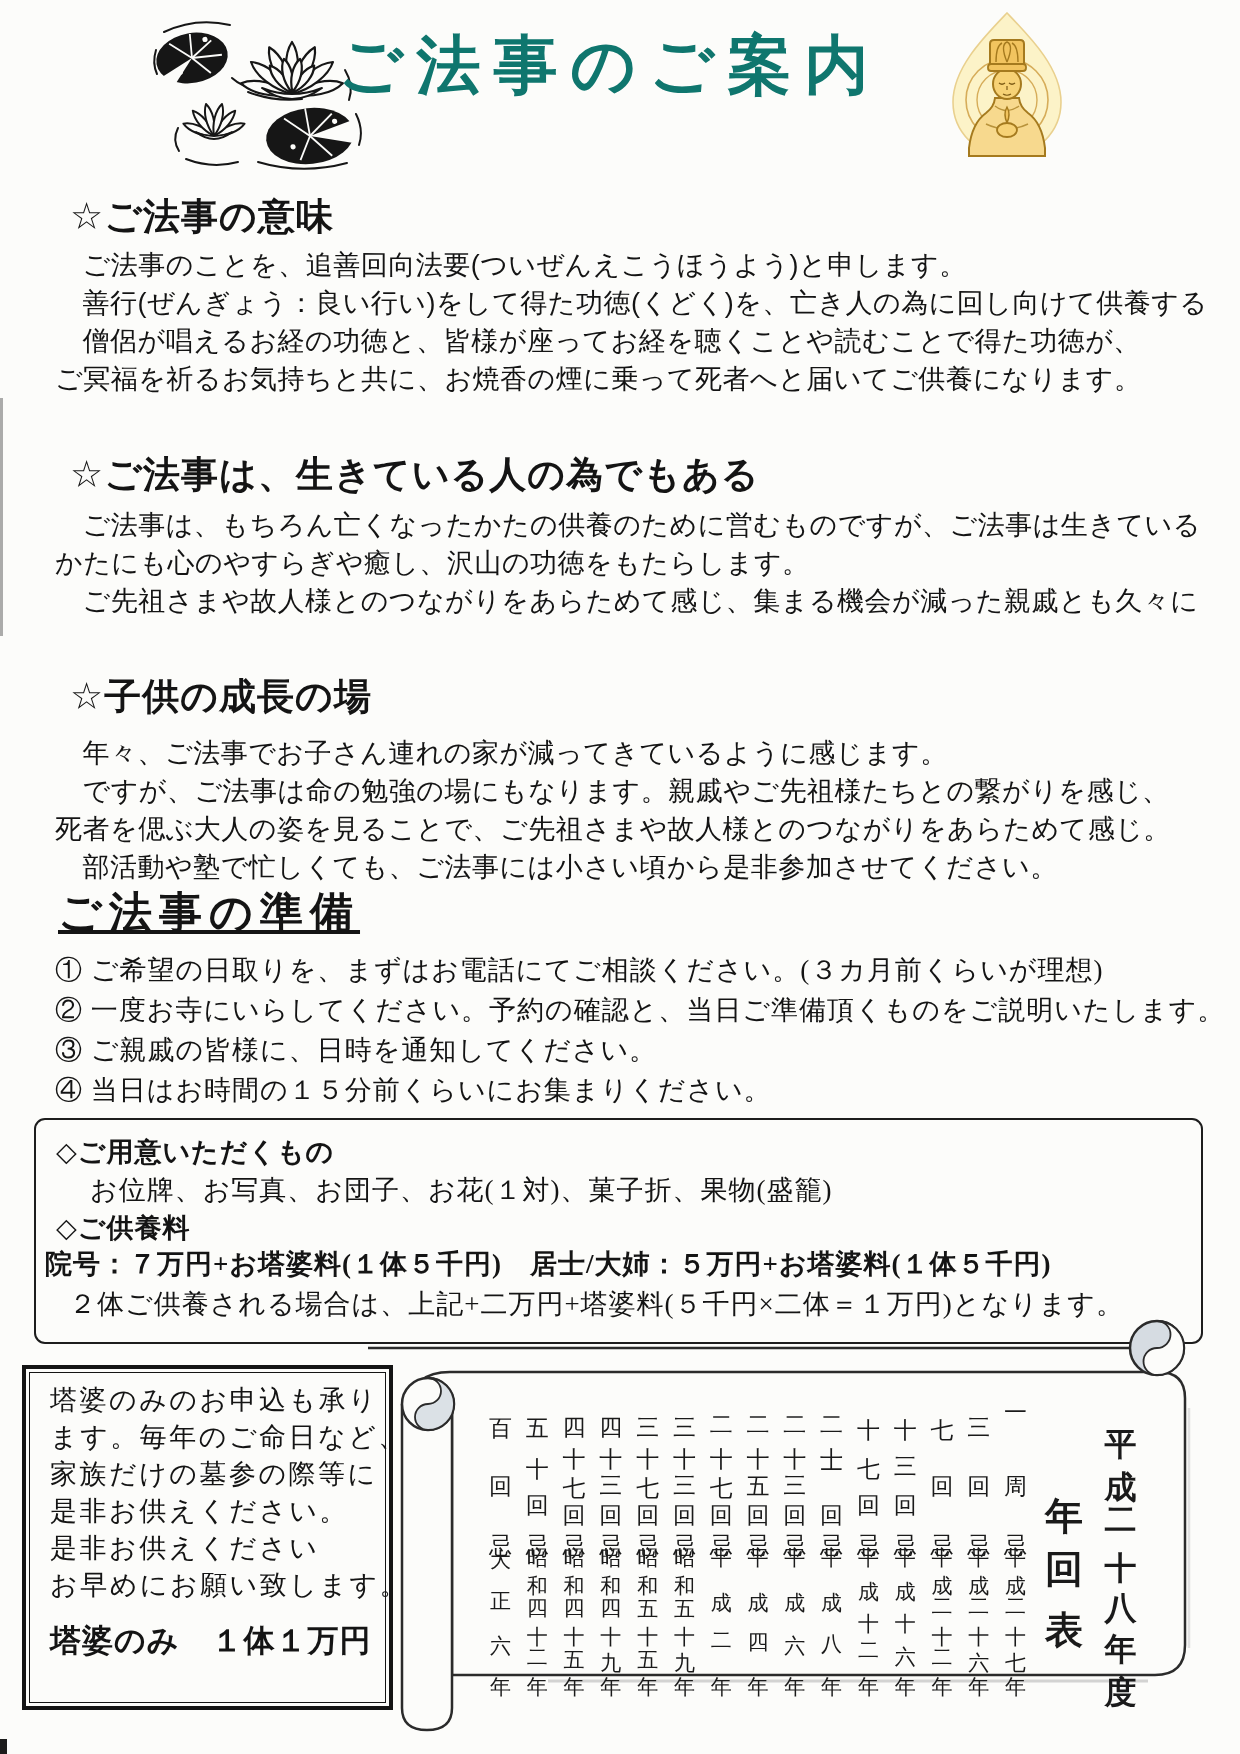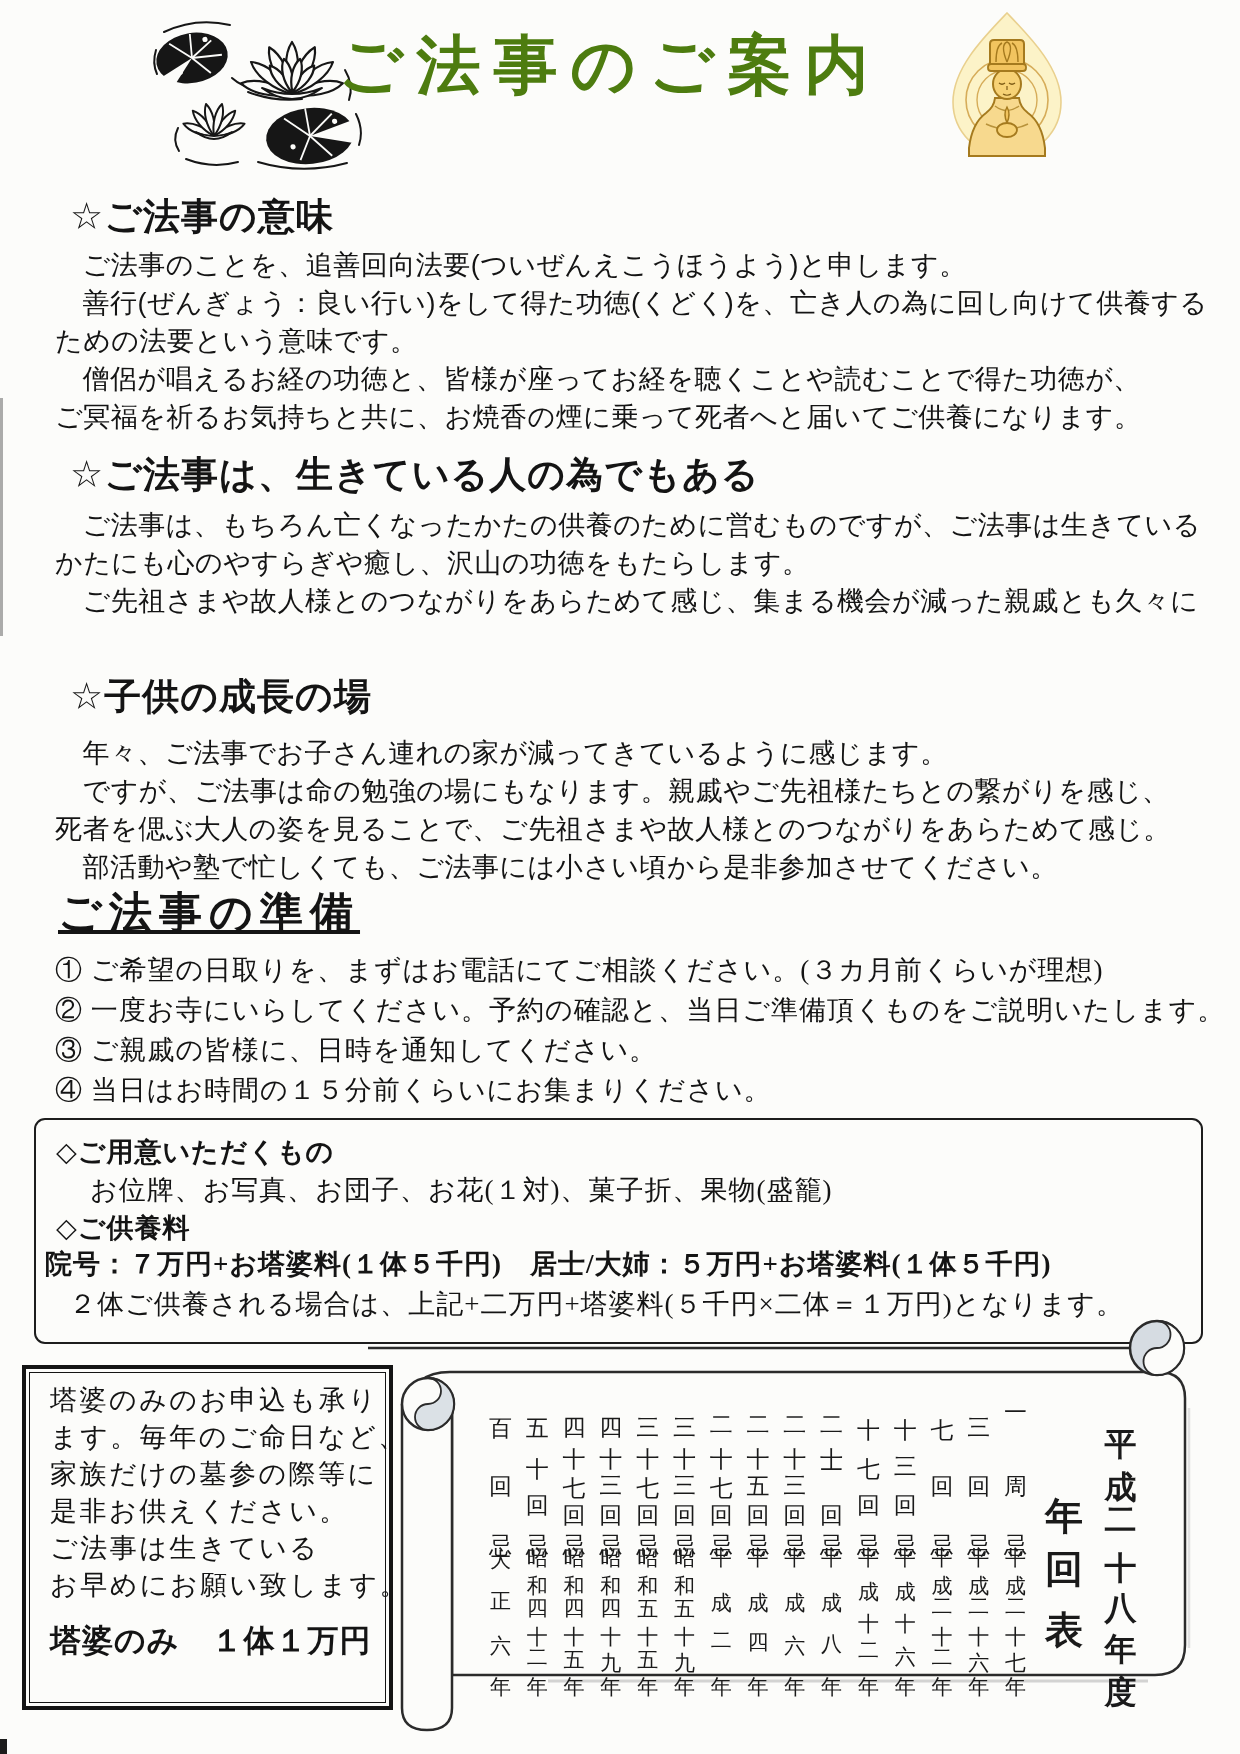--- a/index.html
+++ b/index.html
@@ -1,19 +1,19 @@
 <!DOCTYPE html>
 <html><head>
 <meta charset="utf-8">
 <style>
   html,body{margin:0;padding:0;}
   .page{position:relative;width:1240px;height:1754px;background:#fcfcfa;overflow:hidden;
         font-family:"Liberation Sans","DejaVu Sans",sans-serif;color:#141414;}
   .doc-title{position:absolute;left:338px;top:22px;margin:0;font-family:Liberation Serif, serif;
-        font-weight:700;font-size:64px;letter-spacing:13px;color:#4d7c0f;white-space:nowrap;}
+        font-weight:700;font-size:64px;letter-spacing:13px;color:#0f766e;white-space:nowrap;}
   .lotus-svg{position:absolute;left:150px;top:12px;}
   .buddha-svg{position:absolute;left:942px;top:10px;}
   .sec-h{position:absolute;left:70px;margin:0;font-size:37px;font-weight:700;letter-spacing:1px;white-space:nowrap;}
   .para{position:absolute;left:55px;}
   .bl{height:38px;line-height:38px;font-size:27px;letter-spacing:0.5px;white-space:pre;}
   .prep-h{position:absolute;left:58px;margin:0;font-family:"Liberation Serif","DejaVu Serif",serif;
         font-weight:600;font-size:43px;letter-spacing:7px;white-space:nowrap;text-decoration:underline;}
   .prep-list{position:absolute;left:55px;font-family:"Liberation Serif","DejaVu Serif",serif;}
   .prep-line{height:40px;line-height:40px;font-size:27px;letter-spacing:1px;white-space:pre;}
   .supplies-box{position:absolute;left:34px;top:1118px;width:1165px;height:222px;
@@ -156,21 +156,20 @@
     <path d="M57,73 q3,2.5 6,0 M67,73 q3,2.5 6,0" fill="none" stroke="#7c5a14" stroke-width="1.3"></path>
     <path d="M65,76 l0,4 M61,84 q4,2.5 8,0" fill="none" stroke="#7c5a14" stroke-width="1.2"></path>
     <path d="M65,113 q-4,-9 0,-16 q4,7 0,16" fill="#f2c45f" stroke="#a57a1e" stroke-width="1.4"></path>
     <ellipse cx="65" cy="120" rx="10" ry="7" fill="#f7d276" stroke="#a57a1e" stroke-width="1.8"></ellipse>
   </svg>
 
   <h2 class="sec-h" style="top:192px">☆ご法事の意味</h2>
   <div class="para" style="top:246px">
     <div class="bl">　ご法事のことを、追善回向法要(ついぜんえこうほうよう)と申します。</div>
     <div class="bl">　善行(ぜんぎょう：良い行い)をして得た功徳(くどく)を、亡き人の為に回し向けて供養する</div>
-    <div class="bl">ための法要という意味です。</div>
     <div class="bl">　僧侶が唱えるお経の功徳と、皆様が座ってお経を聴くことや読むことで得た功徳が、</div>
     <div class="bl">ご冥福を祈るお気持ちと共に、お焼香の煙に乗って死者へと届いてご供養になります。</div>
   </div>
 
   <h2 class="sec-h" style="top:450px">☆ご法事は、生きている人の為でもある</h2>
   <div class="para" style="top:506px">
     <div class="bl">　ご法事は、もちろん亡くなったかたの供養のために営むものですが、ご法事は生きている</div>
     <div class="bl">かたにも心のやすらぎや癒し、沢山の功徳をもたらします。</div>
     <div class="bl">　ご先祖さまや故人様とのつながりをあらためて感じ、集まる機会が減った親戚とも久々に</div>
   </div>
@@ -198,21 +197,21 @@
     <div class="sb-row sb-serif sb-bold" style="left:9px;top:126px">院号：７万円+お塔婆料(１体５千円)　居士/大姉：５万円+お塔婆料(１体５千円)</div>
     <div class="sb-row sb-serif" style="left:33px;top:166px">２体ご供養される場合は、上記+二万円+塔婆料(５千円×二体＝１万円)となります。</div>
   </div>
 
   <div class="toba-box">
     <div class="toba-inner">
       <div class="toba-line">塔婆のみのお申込も承り</div>
       <div class="toba-line">ます。毎年のご命日など、</div>
       <div class="toba-line">家族だけの墓参の際等に</div>
       <div class="toba-line">是非お供えください。</div>
-      <div class="toba-line">ご法事は生きている</div>
+      <div class="toba-line">是非お供えください</div>
       <div class="toba-line">お早めにお願い致します。</div>
       <div class="toba-price">塔婆のみ　１体１万円</div>
     </div>
   </div>
 
   <svg class="scroll-svg" width="835" height="436" viewBox="0 0 835 436">
     <line x1="10" y1="30" x2="778" y2="30" stroke="#2b2b2b" stroke-width="2.5"></line>
     <line x1="190" y1="363" x2="790" y2="363" stroke="#c2c2c2" stroke-width="3" opacity="0.7"></line>
     <line x1="831" y1="90" x2="831" y2="330" stroke="#cfcfcf" stroke-width="2.5" opacity="0.6"></line>
     <path d="M54,88 Q54,54 92,54 H800 Q827,54 827,80 V327 Q827,357 797,357 H94 V88 Z" fill="#fcfcfa" stroke="#2b2b2b" stroke-width="2.5" stroke-linejoin="round"></path>

